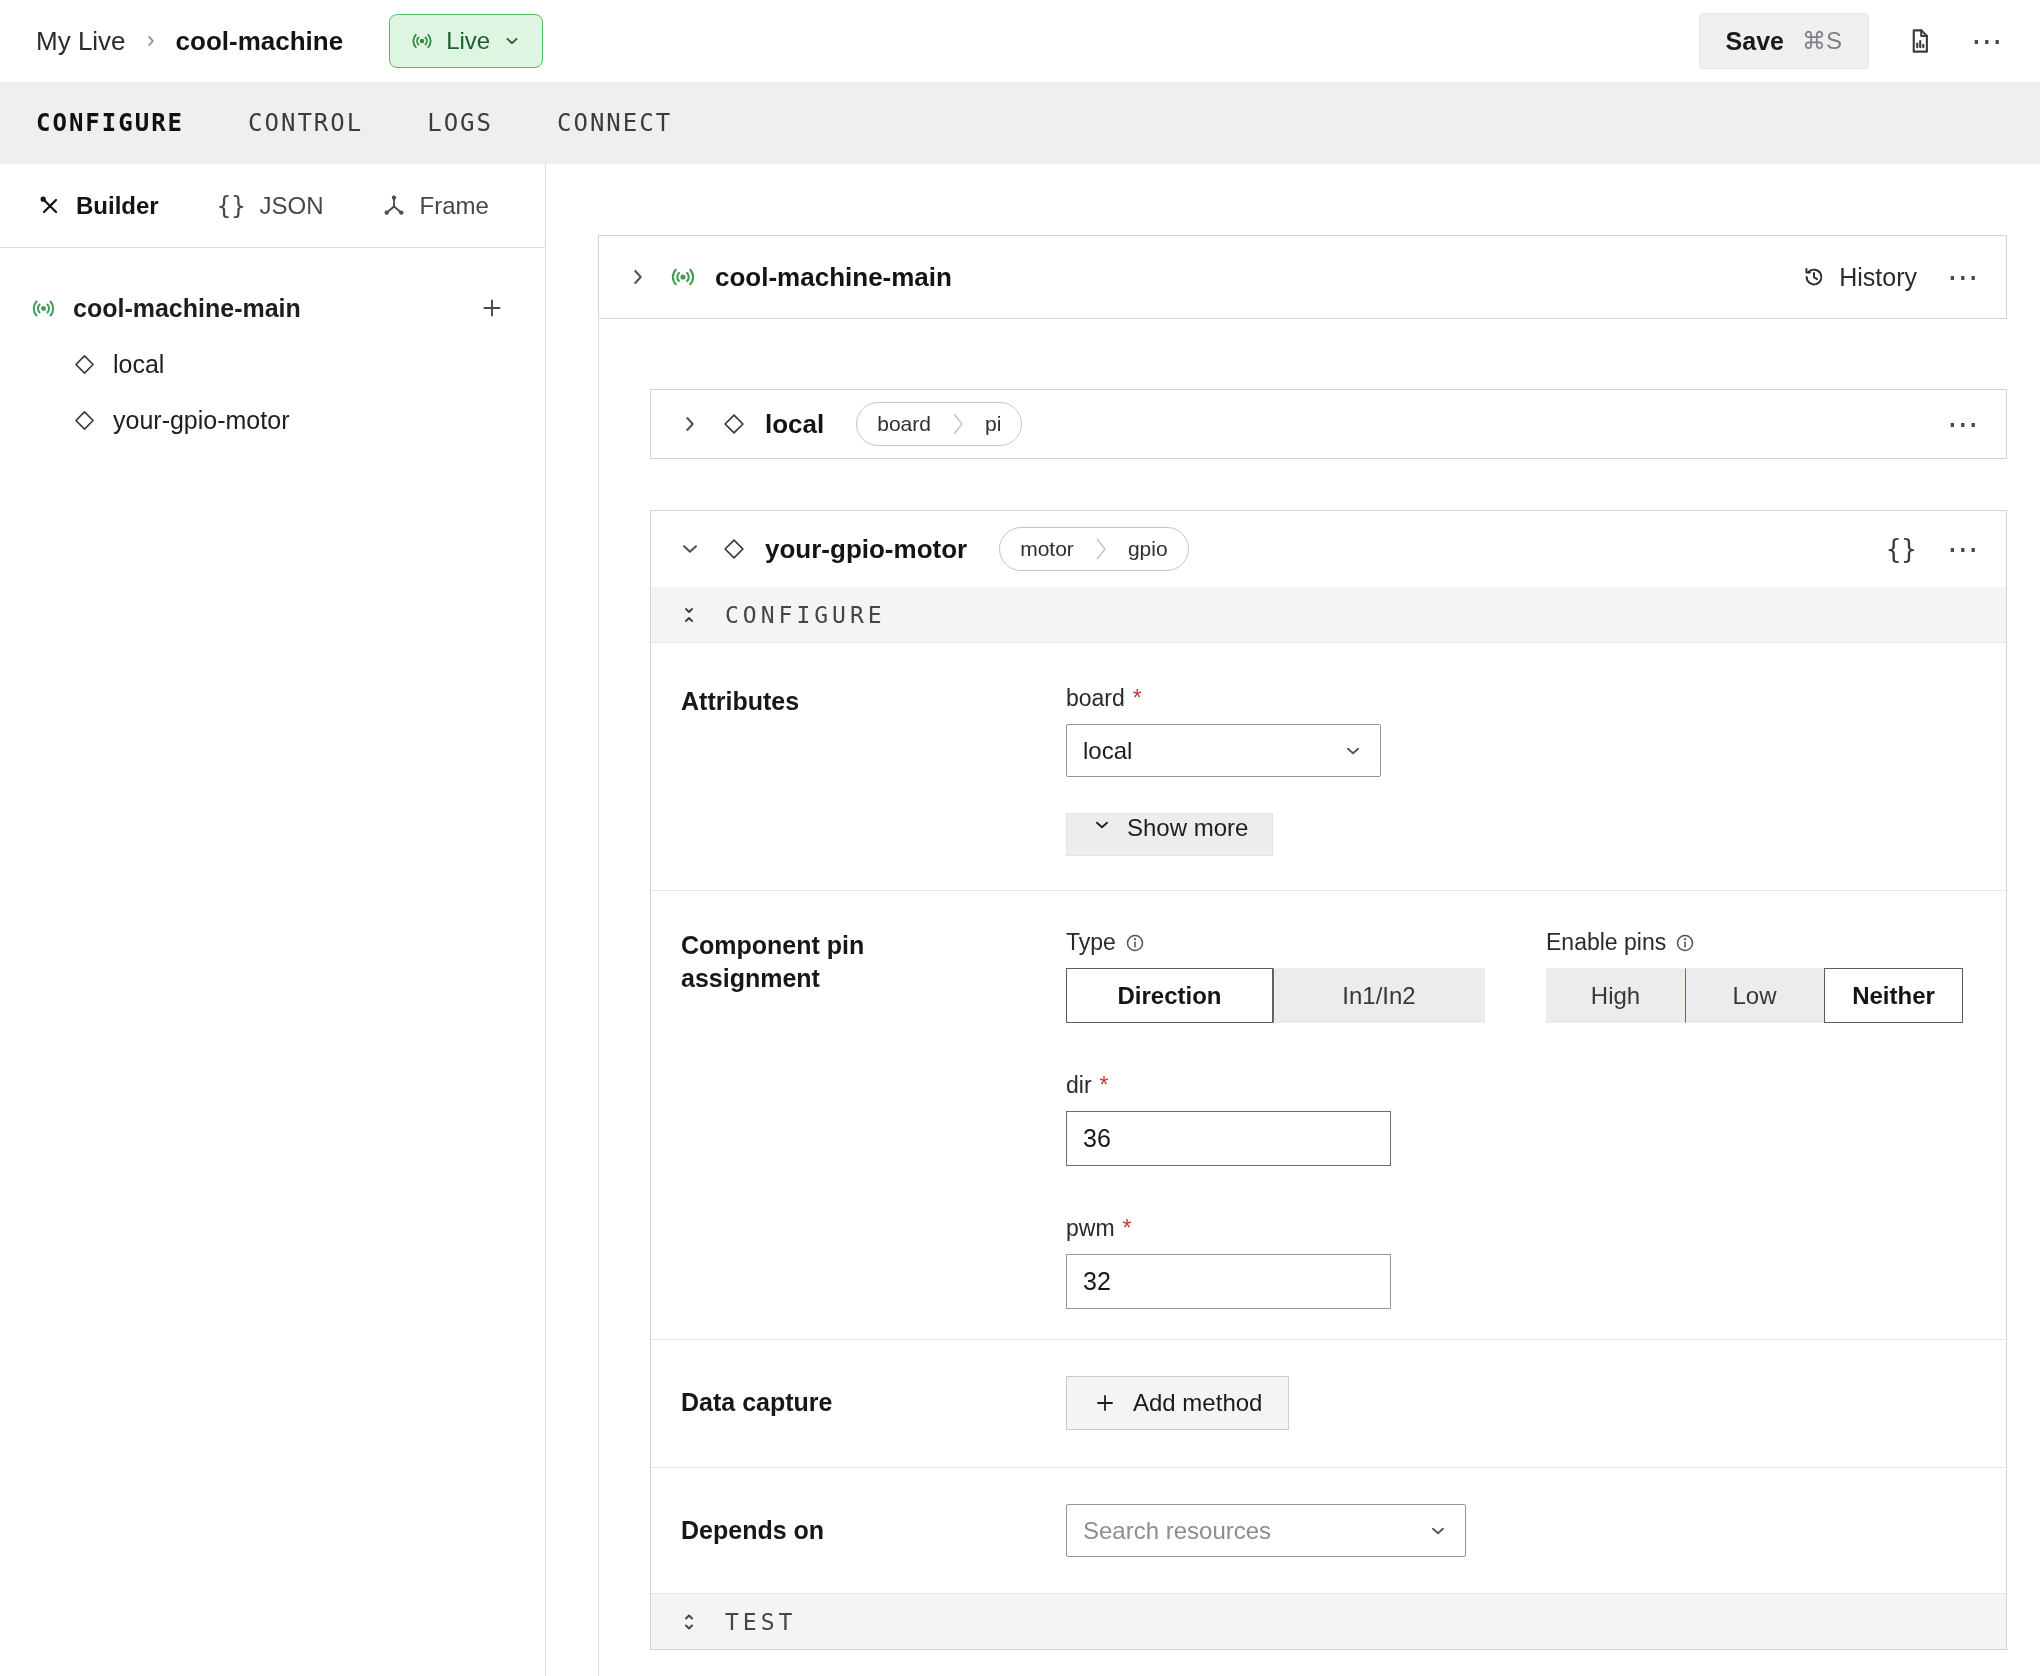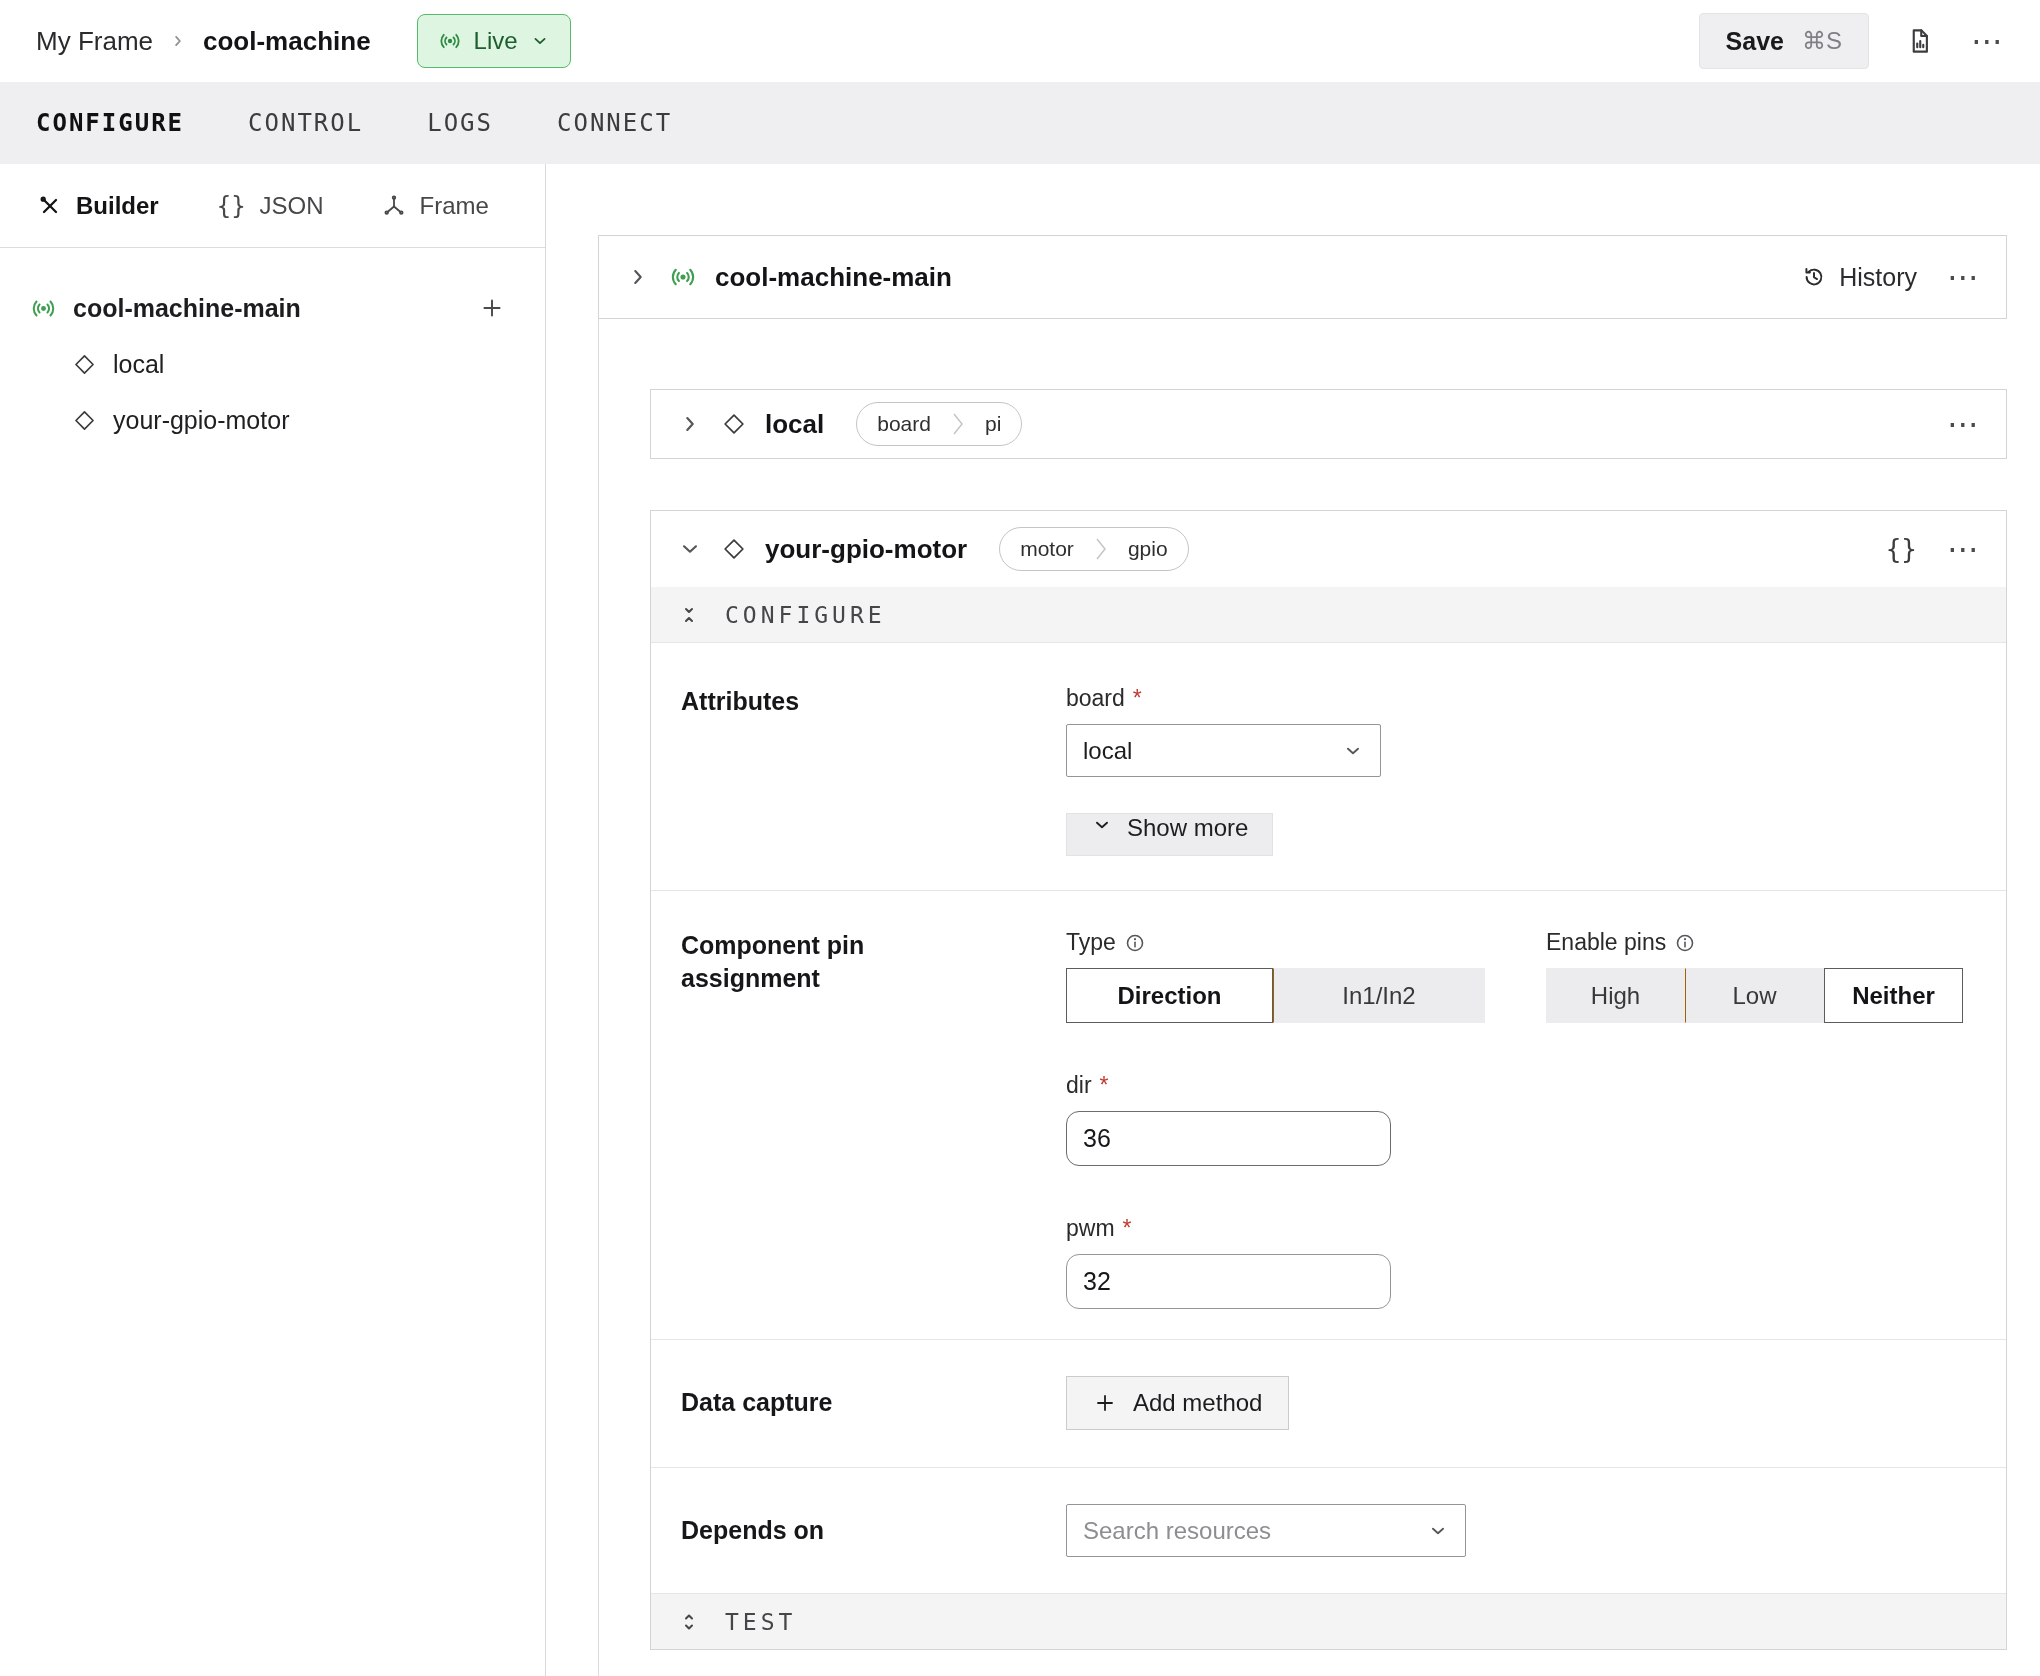--- a/index.html
+++ b/index.html
@@ -97,35 +97,35 @@
   .seg-opt{display:flex;align-items:center;justify-content:center;font-size:24px;
            background:#ececee;color:#38383b;border:1px solid #ececee}
   .seg-opt:not(:first-child){border-left:1px solid #a16207}
   .seg-opt.selected{background:#fff;border:1px solid #5c5c60;font-weight:600;color:#141416}
   .w-direction{width:207px}
   .w-in1{width:212px}
   .w-enable{width:139px}
 
   .pin-field{margin-top:49px}
   .text-input{width:325px;height:55px;border:1px solid #6b6b70;padding:0 16px;font-size:25px;
-              font-family:inherit;color:#17171a;background:#fff;border-radius:13px;outline:none}
+              font-family:inherit;color:#17171a;background:#fff;border-radius:0;outline:none}
   .pwm-input{border-color:#95959a}
 
   .add-method{display:inline-flex;align-items:center;gap:16px;height:54px;padding:0 26px;
               background:#f4f4f5;border:1px solid #cbcbce;font-size:24px;color:#1c1c1e}
 
   .green{color:#3f9e51}
   .dim{color:#55555a}
 </style>
 </head>
 <body>
 
 <header class="topbar">
   <div class="breadcrumb">
-    <span class="crumb-parent">My Frame</span>
+    <span class="crumb-parent">My Live</span>
     <svg class="icon dim" width="18" height="18" viewBox="0 0 24 24" fill="none" stroke="#8f8f94" stroke-width="2.4" stroke-linecap="round" stroke-linejoin="round">
         <path d="M9.5 6.5l5 5.5-5 5.5"></path>
       </svg>
     <span class="crumb-current">cool-machine</span>
   </div>
 
   <button class="live-btn">
     <svg class="icon" width="24" height="24" viewBox="0 0 24 24" fill="none" stroke="#2e8a41" stroke-width="1.8" stroke-linecap="round">
         <circle cx="12" cy="12" r="2.2" fill="#2e8a41" stroke="none"></circle>
         <path d="M8.5 8.5a5 5 0 0 0 0 7"></path>

